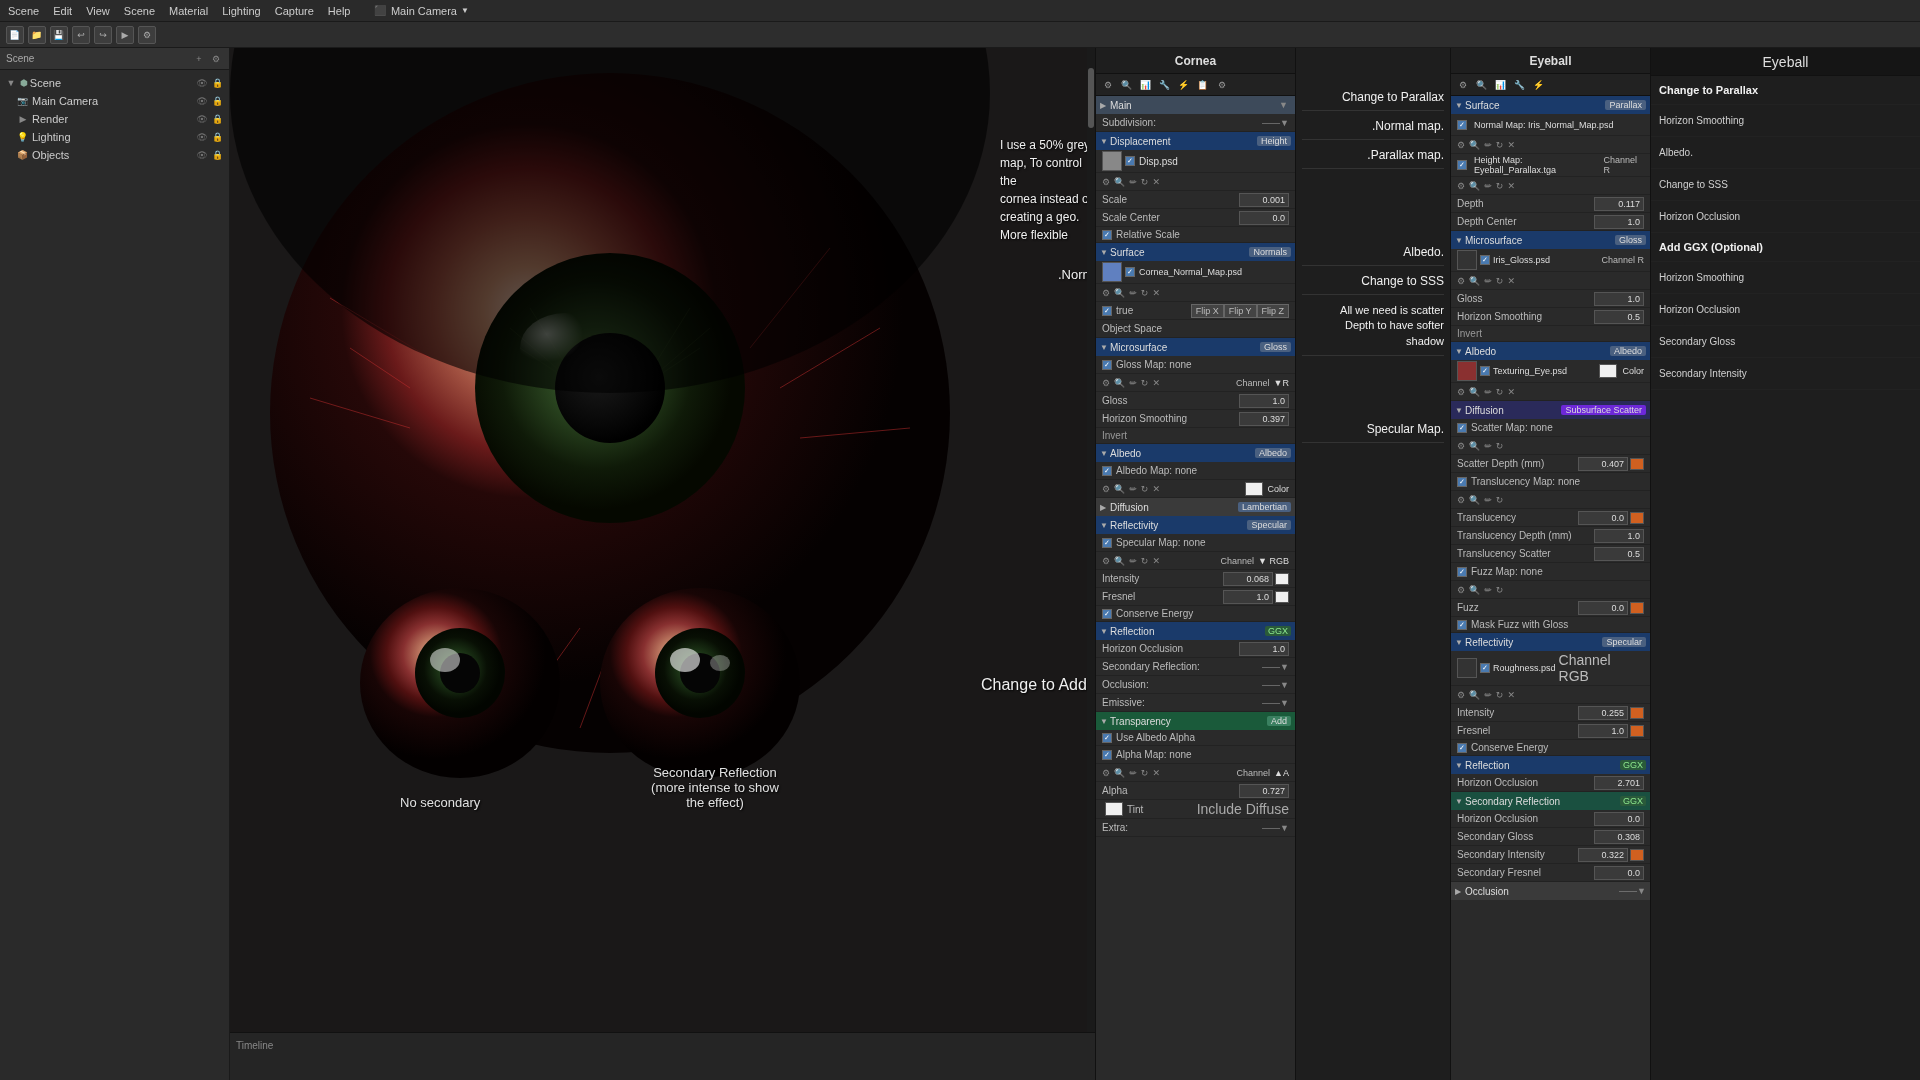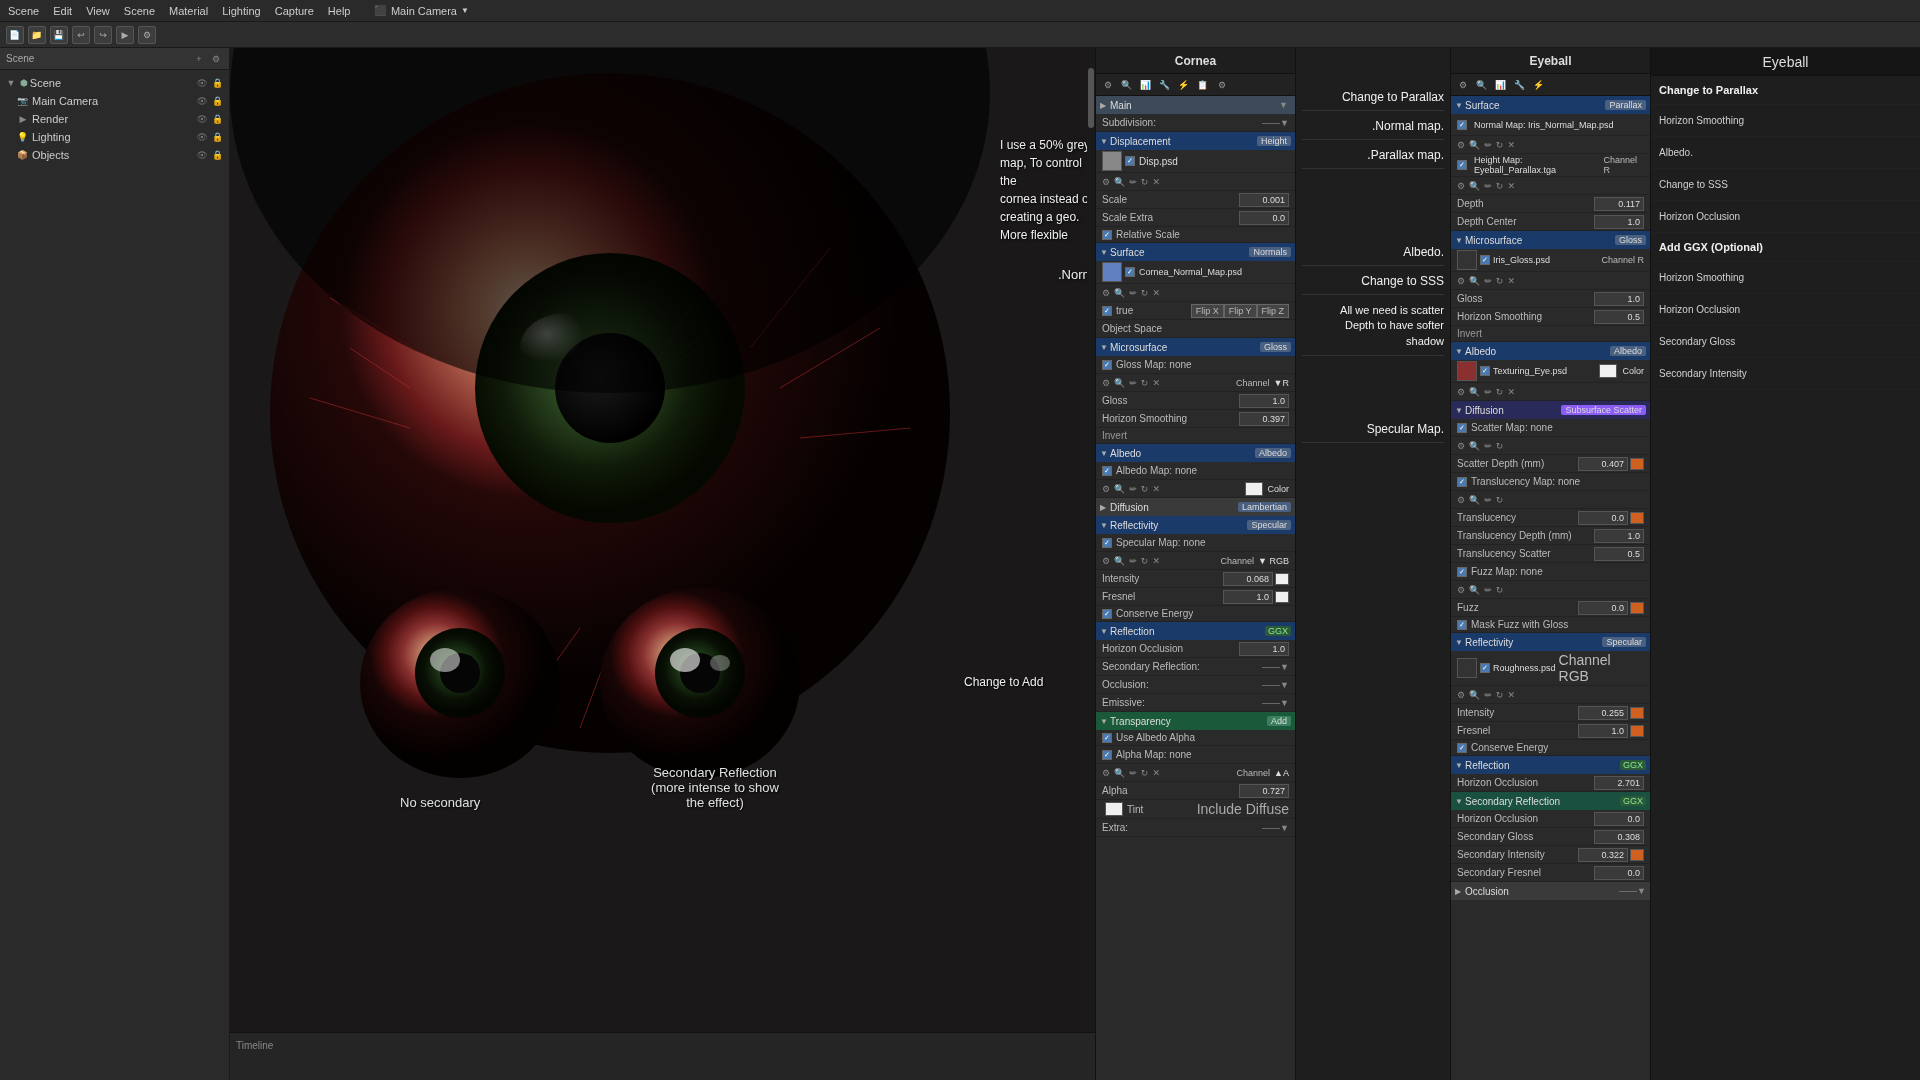--- a/index.html
+++ b/index.html
@@ -539,21 +539,21 @@
     </svg>
 
     <div class="annotation" style="top:88px; left:770px; max-width:210px; font-size:12px; line-height:1.5">
       I use a 50% grey<br>map, To control the<br>cornea instead of<br>creating a geo.<br>More flexible
     </div>
 
     <div class="annotation" style="top:218px; left:828px; font-size:13px">
       .Normal.
     </div>
 
-    <div class="annotation" style="top:626px; left:734px; font-size:12px">
+    <div class="annotation" style="top:626px; left:751px; font-size:16px">
       Change to Add
     </div>
 
 
     <div style="position:absolute; bottom:270px; left:170px; text-align:center; color:#e0e0e0; font-size:13px; text-shadow:1px 1px 2px rgba(0,0,0,0.9)">
       No secondary
     </div>
     <div style="position:absolute; bottom:270px; left:385px; text-align:center; color:#e0e0e0; font-size:13px; text-shadow:1px 1px 2px rgba(0,0,0,0.9); width:200px">
       Secondary Reflection<br>(more intense to show<br>the effect)
     </div>
@@ -613,21 +613,21 @@
         <span class="icon-btn">🔍</span>
         <span class="icon-btn">✏</span>
         <span class="icon-btn">↻</span>
         <span class="icon-btn">✕</span>
       </div>
       <div class="prop-row">
         <span class="prop-label">Scale</span>
         <input class="prop-input" value="0.001" style="">
       </div>
       <div class="prop-row">
-        <span class="prop-label">Scale Extra</span>
+        <span class="prop-label">Scale Center</span>
         <input class="prop-input" value="0.0" style="">
       </div>
       <div class="checkbox-row">
         <div class="checkbox checked"></div>
         <span class="checkbox-label">Relative Scale</span>
       </div>
 
       <div class="section-header blue-bg">
         <span class="section-arrow">▼</span>
         <span class="section-label">Surface</span>
@@ -923,21 +923,21 @@
         <span class="icon-btn">⚙</span>
         <span class="icon-btn">🔍</span>
         <span class="icon-btn">✏</span>
         <span class="icon-btn">↻</span>
         <span class="icon-btn">✕</span>
       </div>
 
       <div class="section-header blue-bg" style="background:#2a2a5a">
         <span class="section-arrow">▼</span>
         <span class="section-label">Diffusion</span>
-        <span class="section-badge" style="background:#8b5cf6">Subsurface Scatter</span>
+        <span class="section-badge" style="background:#6d28d9">Subsurface Scatter</span>
       </div>
       <div class="prop-row">
         <div class="checkbox checked" style="width:10px;height:10px;border:1px solid #666;background:#4a7ab0;flex-shrink:0;margin-right:4px"></div>
         <span class="prop-label">Scatter Map: none</span>
       </div>
       <div class="icons-row">
         <span class="icon-btn">⚙</span>
         <span class="icon-btn">🔍</span>
         <span class="icon-btn">✏</span>
         <span class="icon-btn">↻</span>

